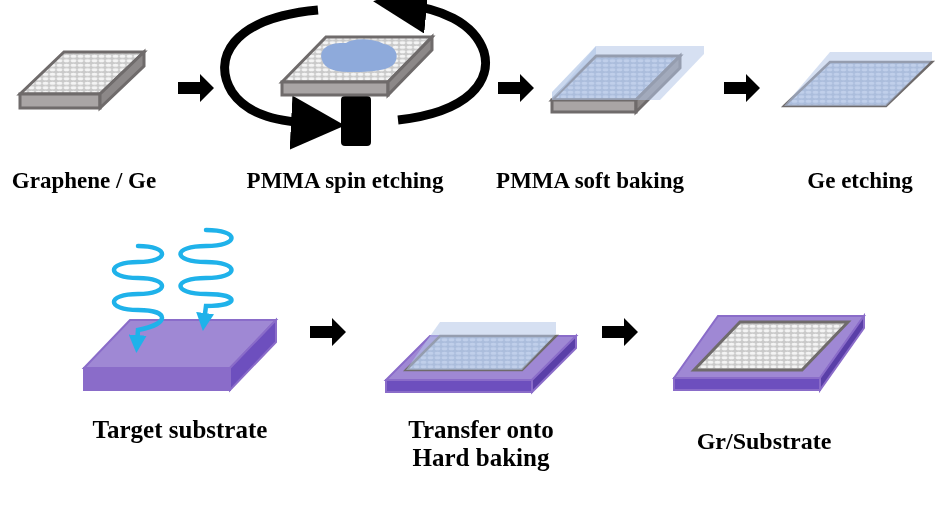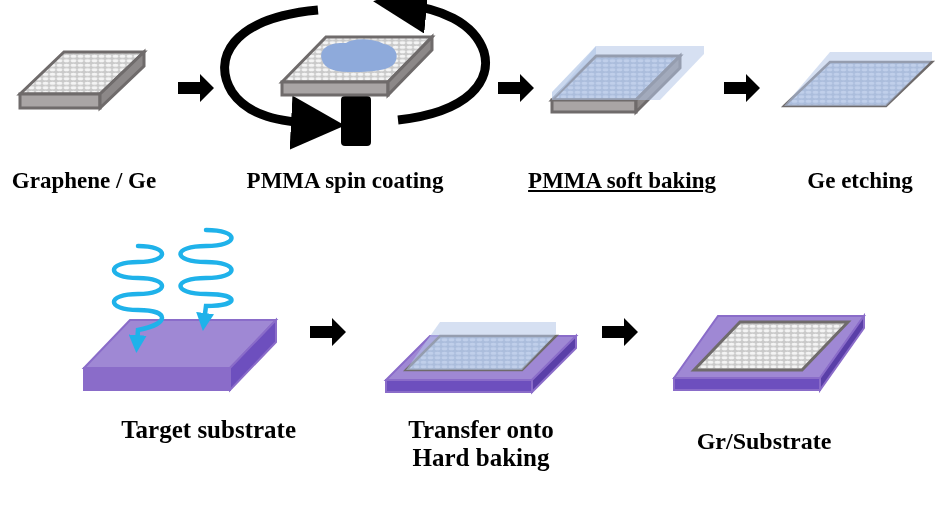--- a/index.html
+++ b/index.html
@@ -109,25 +109,25 @@
 
   <g>
     <polygon points="674,378 718,316 864,316 820,378" fill="#9f88d4" stroke="#8a6cc9" stroke-width="2"></polygon>
     <polygon points="674,378 820,378 820,390 674,390" fill="#6d4fbe" stroke="#8a6cc9" stroke-width="2"></polygon>
     <polygon points="820,378 864,316 864,328 820,390" fill="#5a3fa8" stroke="#8a6cc9" stroke-width="2"></polygon>
     <polygon points="694,370 740,322 848,322 802,370" fill="url(#hexpat)" stroke="#6f6b6b" stroke-width="3"></polygon>
   </g>
 </svg>
 
 <div class="lbl lbl-top" style="left:4px; top:168px; width:160px;">Graphene / Ge</div>
-<div class="lbl lbl-top" style="left:230px; top:168px; width:230px;">PMMA spin coating</div>
-<div class="lbl lbl-top" style="left:512px; top:168px; width:220px;text-decoration:underline;">PMMA soft baking</div>
+<div class="lbl lbl-top" style="left:230px; top:168px; width:230px;">PMMA spin etching</div>
+<div class="lbl lbl-top" style="left:480px; top:168px; width:220px;">PMMA soft baking</div>
 <div class="lbl lbl-top" style="left:790px; top:168px; width:140px;">Ge etching</div>
 
-<div class="lbl lbl-bot" style="left:64px; top:416px; width:232px;text-align:right;">
+<div class="lbl lbl-bot" style="left:64px; top:416px; width:232px;">
   <div>Target substrate</div>
 </div>
 <div class="lbl lbl-bot" style="left:376px; top:416px; width:210px;">
   <div>Transfer onto</div>
   <div>Hard baking</div>
 </div>
 <div class="lbl" style="left:676px; top:428px; width:176px; font-size:24px;">
   <div>Gr/Substrate</div>
 </div>
 

